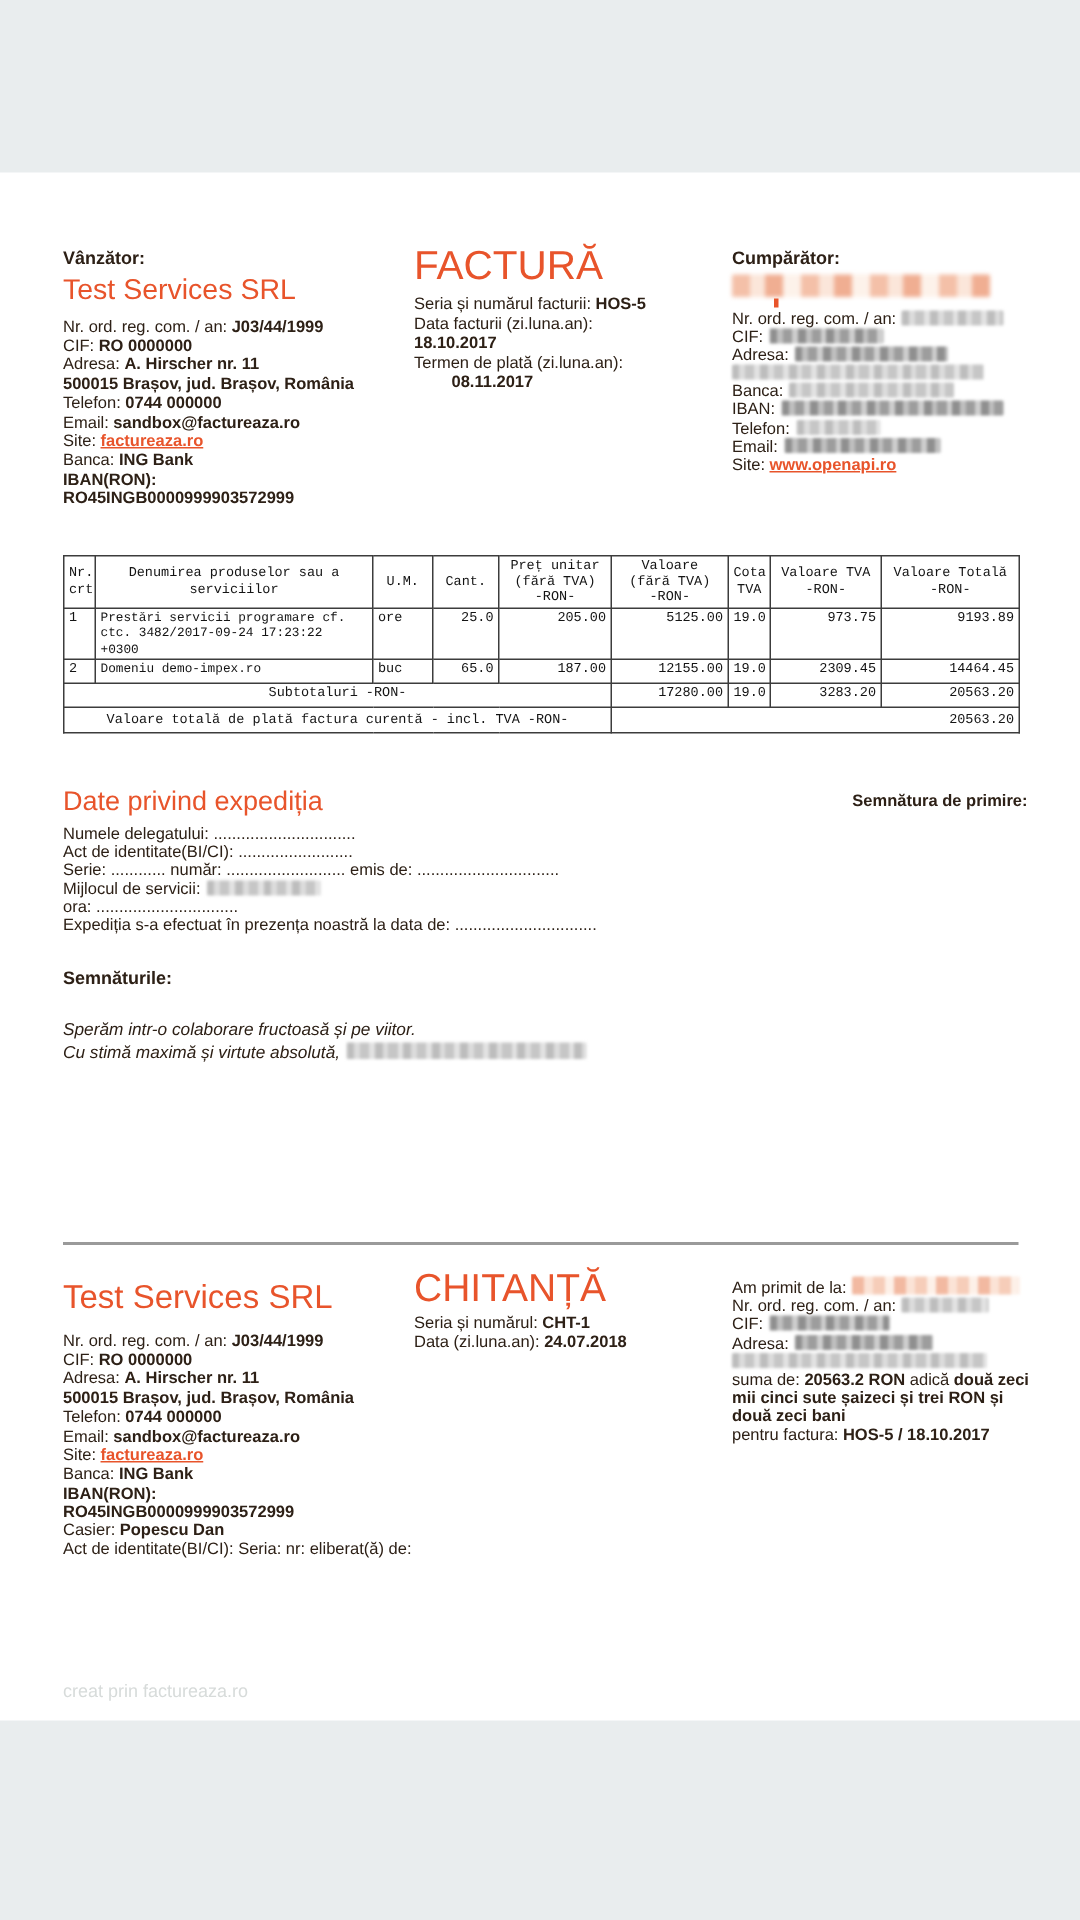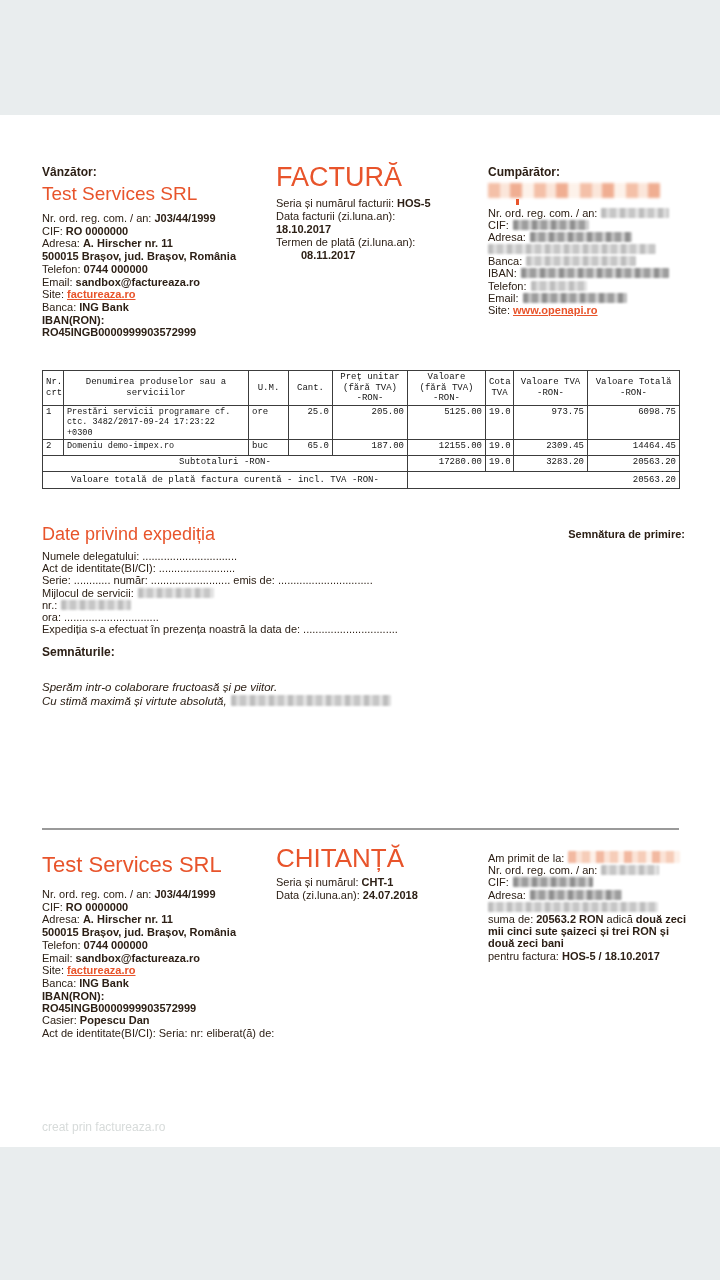--- a/index.html
+++ b/index.html
@@ -128,21 +128,21 @@
       <tr style="height:26px;">
         <td>1</td>
         <td class="desc">Prestări servicii programare cf.
 ctc. 3482/2017-09-24 17:23:22 +0300</td>
         <td>ore</td>
         <td class="num">25.0</td>
         <td class="num">205.00</td>
         <td class="num">5125.00</td>
         <td>19.0</td>
         <td class="num">973.75</td>
-        <td class="num">6098.75</td>
+        <td class="num">9193.89</td>
       </tr>
       <tr style="height:16px;">
         <td>2</td>
         <td class="desc">Domeniu demo-impex.ro</td>
         <td>buc</td>
         <td class="num">65.0</td>
         <td class="num">187.00</td>
         <td class="num">12155.00</td>
         <td>19.0</td>
         <td class="num">2309.45</td>
@@ -162,21 +162,20 @@
     </tbody>
   </table>
 
   <div class="abs" style="left:42px; top:409px; width:480px;">
     <h2 class="ship-title">Date privind expediția</h2>
     <div class="ship-lines" style="margin-top:5px;">
       <div class="line">Numele delegatului: ...............................</div>
       <div class="line">Act de identitate(BI/CI): .........................</div>
       <div class="line">Serie: ............ număr: .......................... emis de: ...............................</div>
       <div class="line"><span>Mijlocul de servicii:</span><span class="redact" style="width:76px;"></span></div>
-      <div class="line"><span>nr.:</span><span class="redact" style="width:70px;"></span></div>
       <div class="line">ora: ...............................</div>
       <div class="line">Expediția s-a efectuat în prezența noastră la data de: ...............................</div>
     </div>
   </div>
 
   <div class="abs sig-right" style="left:440px; top:413px; width:245px;">Semnătura de primire:</div>
 
   <div class="abs sec-label" style="left:42px; top:530px;">Semnăturile:</div>
   <div class="abs notes" style="left:42px; top:566px; width:500px;">
     <div>Sperăm intr-o colaborare fructoasă și pe viitor.</div>

